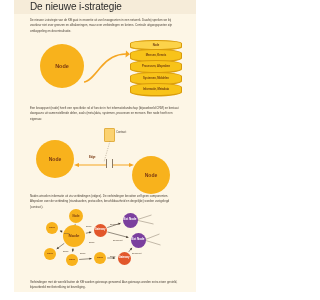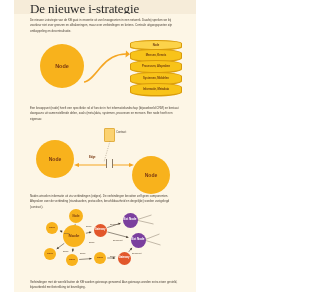--- a/index.html
+++ b/index.html
@@ -15,22 +15,22 @@
     background: #ffffff;
   }
   .header-band {
     position: absolute;
     left: 14px; top: 0; width: 182px; height: 14px;
     background: #f6ecd9;
   }
   .page-title {
     position: absolute;
     left: 30px; top: 1px;
-    font-family: Liberation Serif, serif;
-    font-size: 13px;
+    font-family: Liberation Sans, sans-serif;
+    font-size: 10px;
     letter-spacing: -0.1px;
     color: #2b2b2b;
     white-space: nowrap;
   }
   .card {
     position: absolute;
     left: 14px; top: 14px;
     width: 182px; height: 278px;
     background: #fdf6e6;
   }

